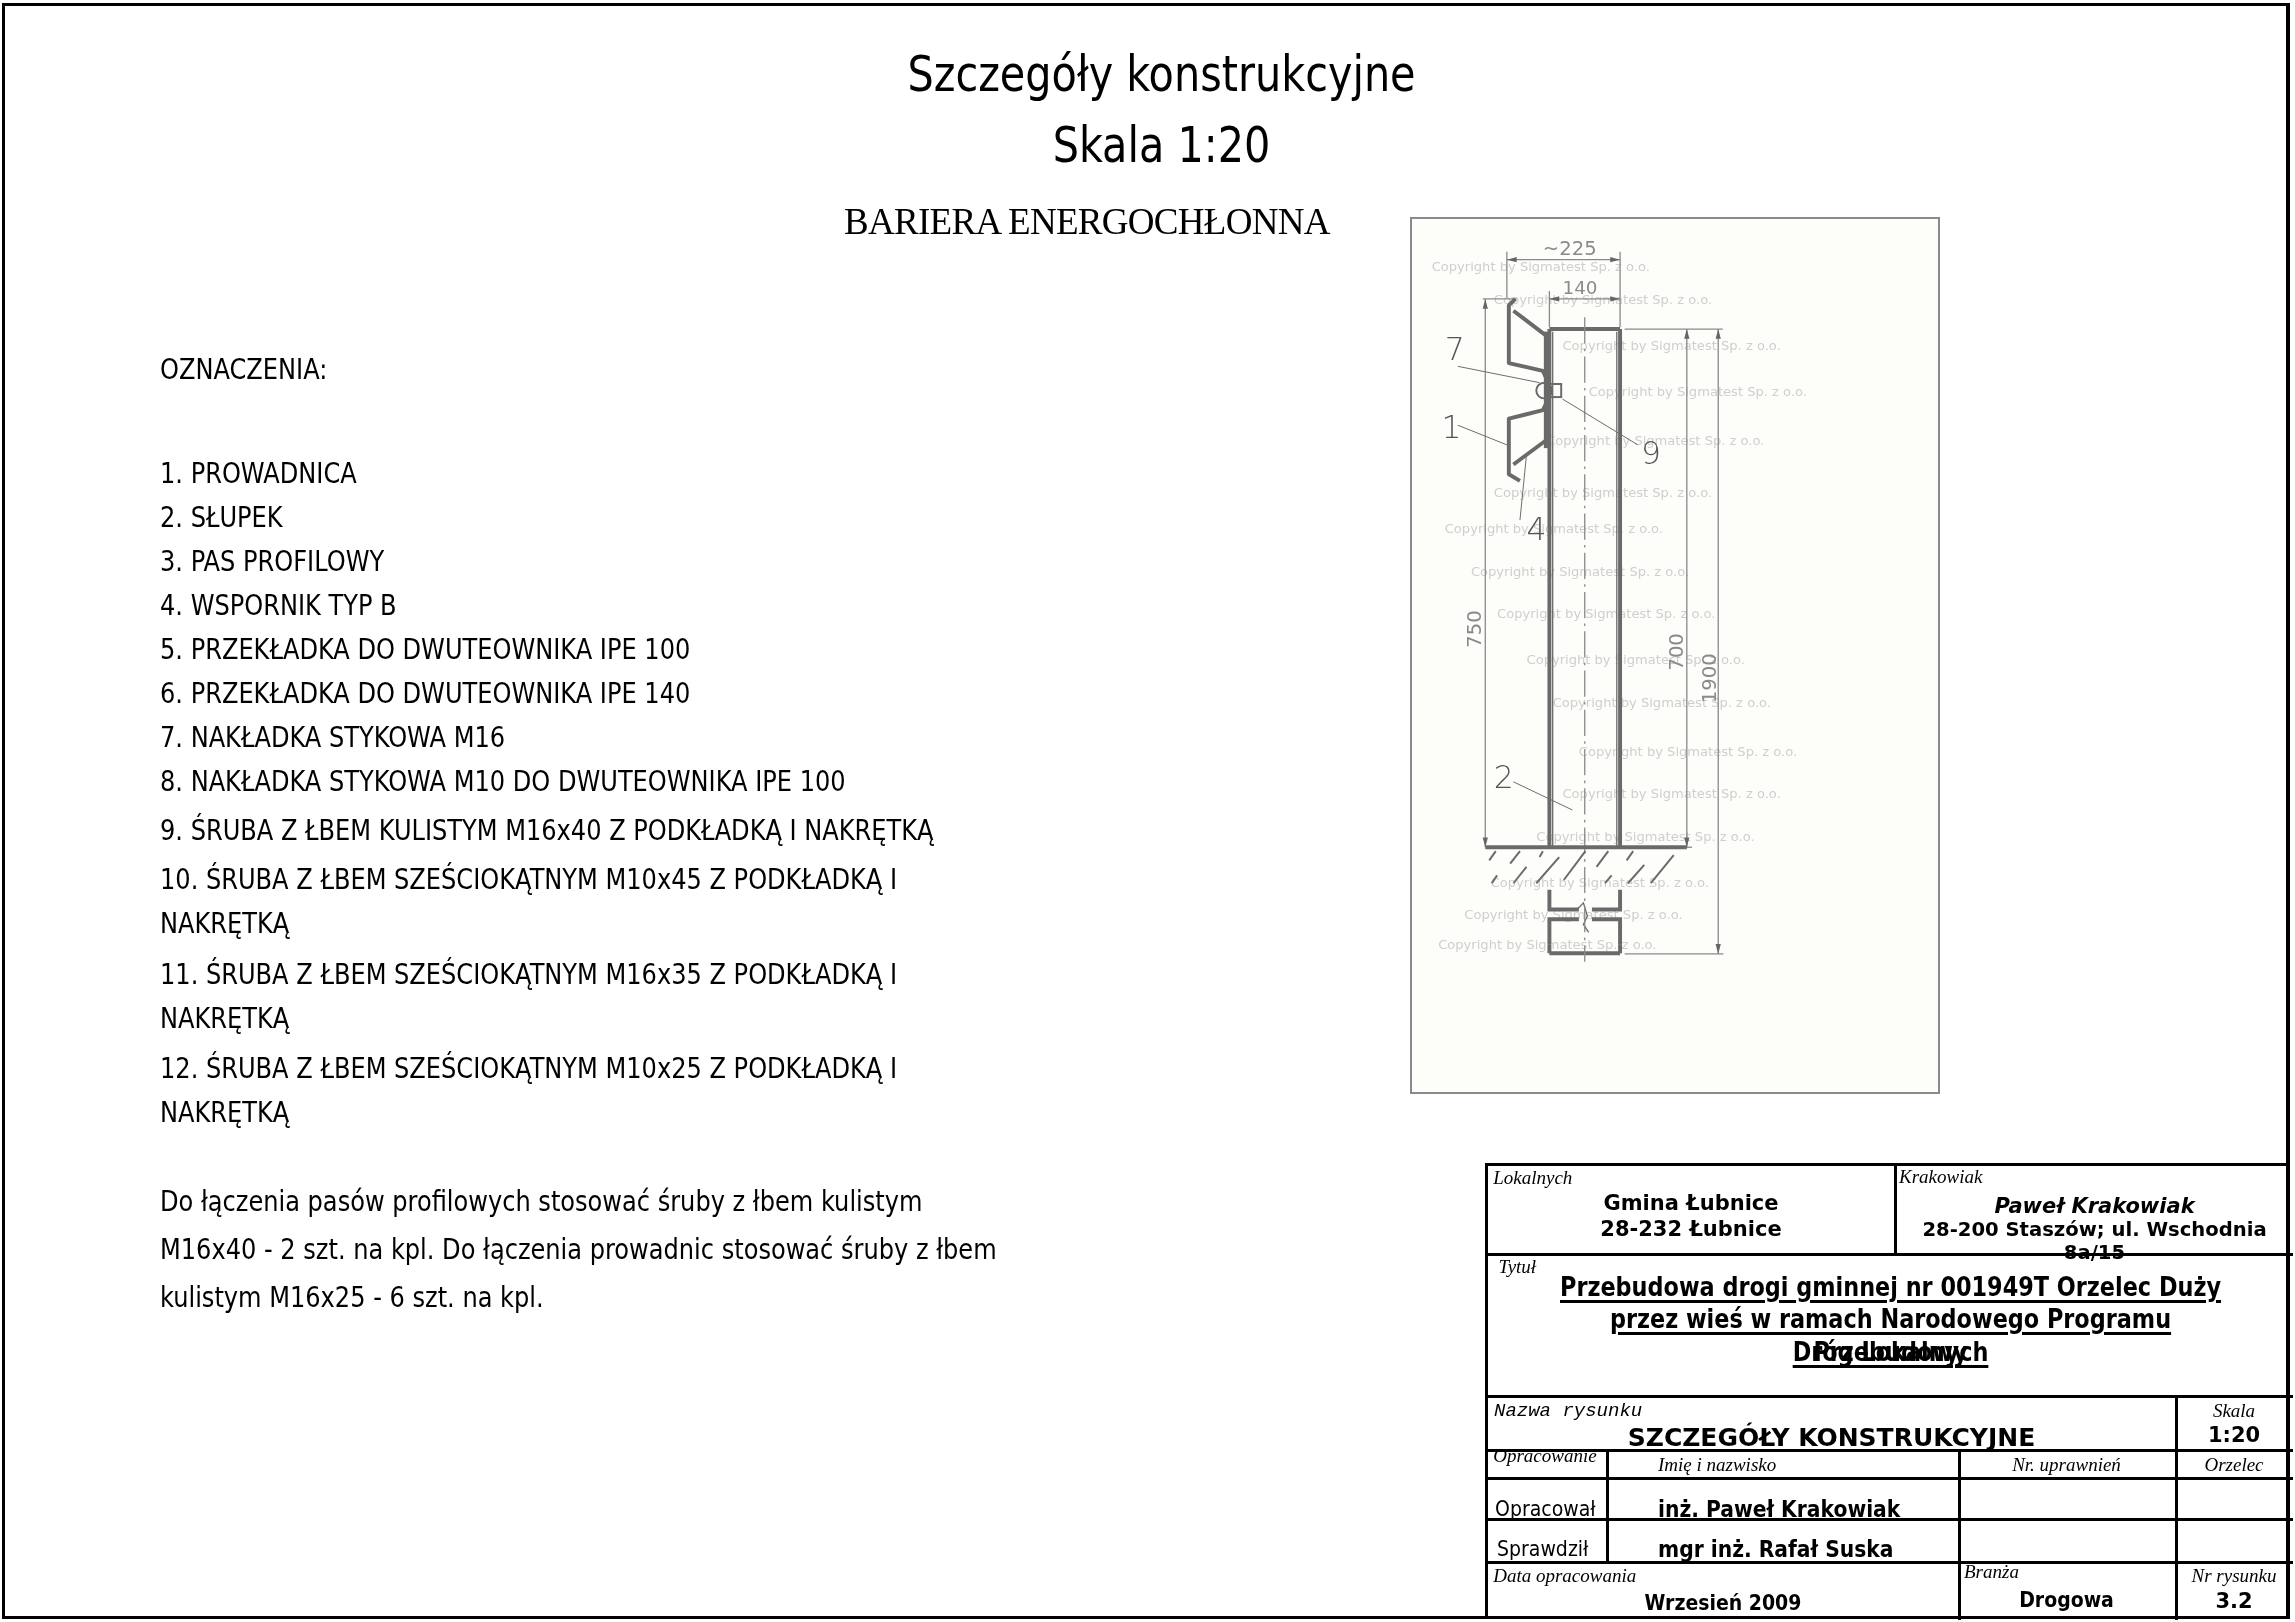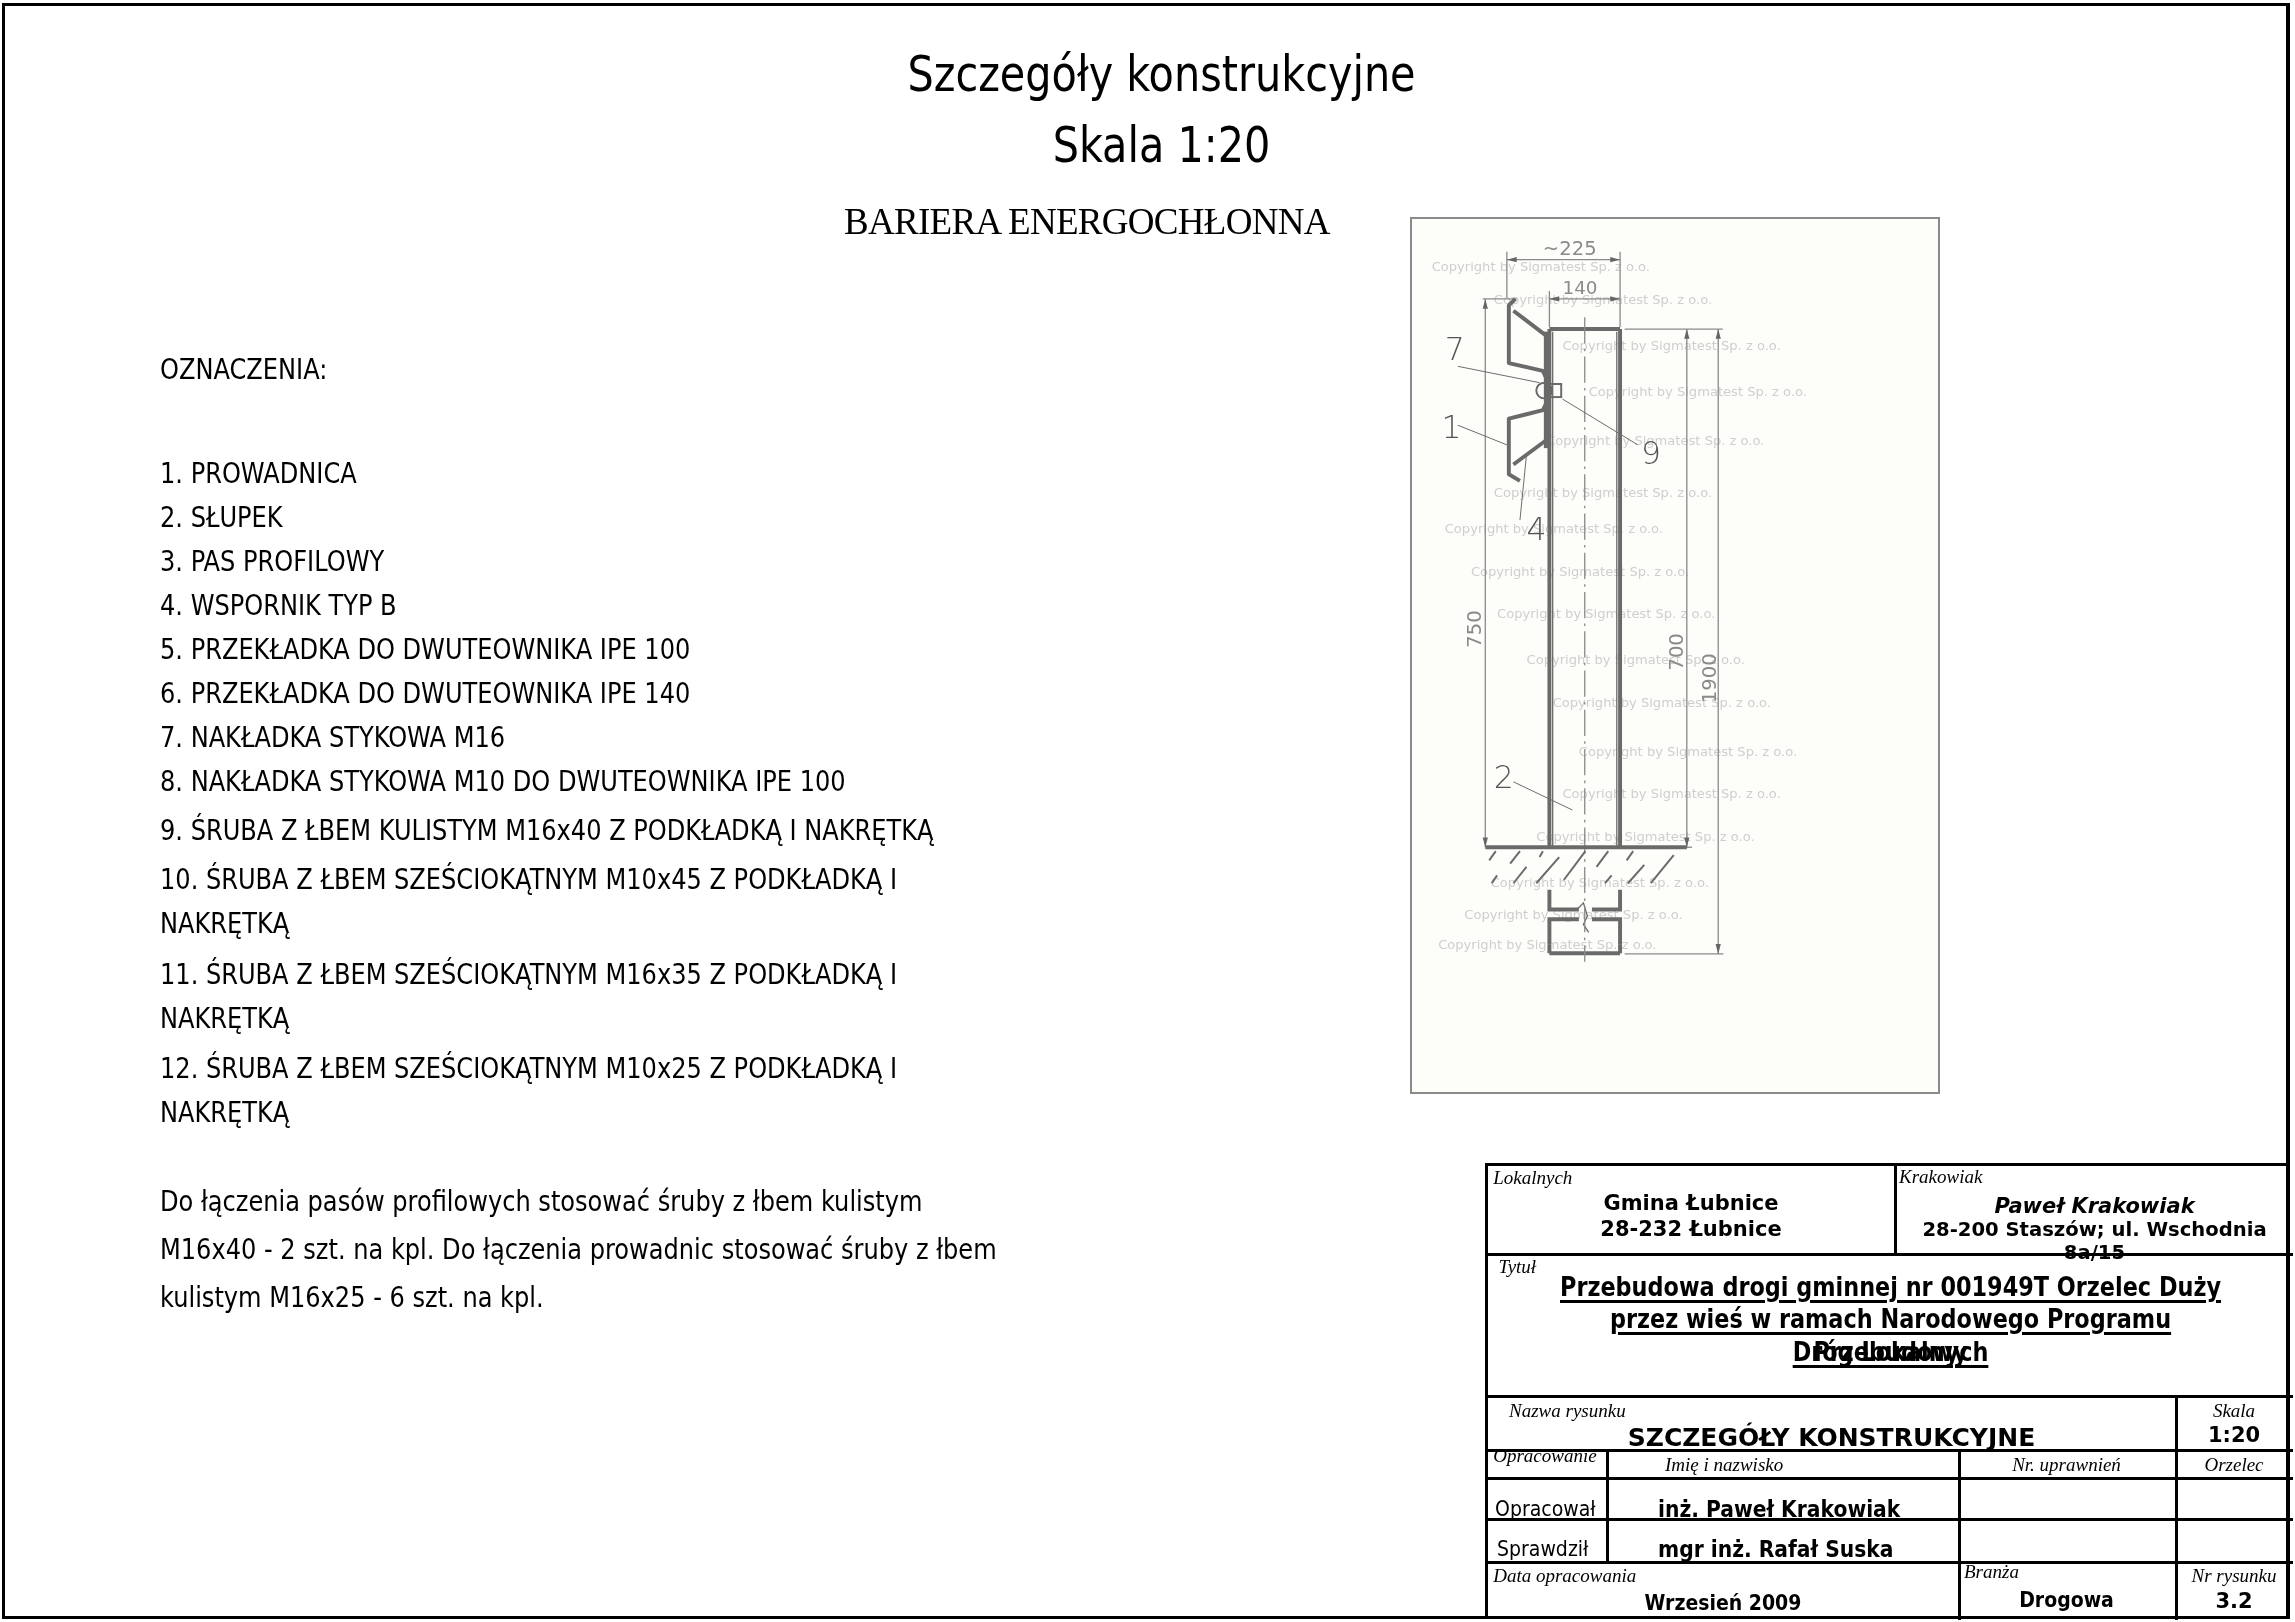--- a/index.html
+++ b/index.html
@@ -197,30 +197,30 @@
   <div class="val" style="left:408px; width:397px; top:52px; font-size:19.6px;">28-200 Staszów; ul. Wschodnia 8a/15</div>
   <div class="hline" style="left:0; width:805px; top:87px;"></div>
 
   <div class="lbl" style="left:10.5px; top:90px;">Tytuł</div>
   <div class="title-val" style="left:0; width:805px; top:105px;">Przebudowa drogi gminnej nr 001949T Orzelec Duży</div>
   <div class="title-val" style="left:0; width:805px; top:137px;">przez wieś w ramach Narodowego Programu Przebudowy</div>
   <div class="title-val" style="left:0; width:805px; top:170px;">Dróg Lokalnych</div>
   <div class="hline" style="left:0; width:805px; top:229px;"></div>
 
   <div class="vline" style="left:687px; top:229px; height:225px;"></div>
-  <div class="lbl" style="left:21px; top:234px;">Nazwa rysunku</div>
+  <div class="lbl" style="left:6px; top:234px;font-family:Liberation Mono, monospace;">Nazwa rysunku</div>
   <div class="val" style="left:0; width:687px; top:257px; font-size:25px;">SZCZEGÓŁY KONSTRUKCYJNE</div>
   <div class="lbl" style="left:687px; width:118px; text-align:center; top:234px;">Skala</div>
   <div class="val" style="left:687px; width:118px; top:257px;">1:20</div>
   <div class="hline" style="left:0; width:805px; top:283px;"></div>
 
   <div class="vline" style="left:118px; top:283px; height:113px;"></div>
   <div class="vline" style="left:470px; top:283px; height:171px;"></div>
   <div class="lbl" style="left:5.2px; top:279px;">Opracowanie</div>
-  <div class="lbl" style="left:177px; top:288px;text-align:center;">Imię i nazwisko</div>
+  <div class="lbl" style="left:170px; top:288px;text-align:center;">Imię i nazwisko</div>
   <div class="lbl" style="left:470px; width:217px; text-align:center; top:288px;">Nr. uprawnień</div>
   <div class="lbl" style="left:687px; width:118px; text-align:center; top:288px;">Orzelec</div>
   <div class="hline" style="left:0; width:805px; top:311px;"></div>
 
   <div class="role-val" style="left:6.5px; top:330px;">Opracował</div>
   <div class="name-val" style="left:170px; top:329px;">inż. Paweł Krakowiak</div>
   <div class="hline" style="left:0; width:805px; top:352px; height:2.6px;"></div>
 
   <div class="role-val" style="left:9.2px; top:370px;">Sprawdził</div>
   <div class="name-val" style="left:170px; top:369px;">mgr inż. Rafał Suska</div>

